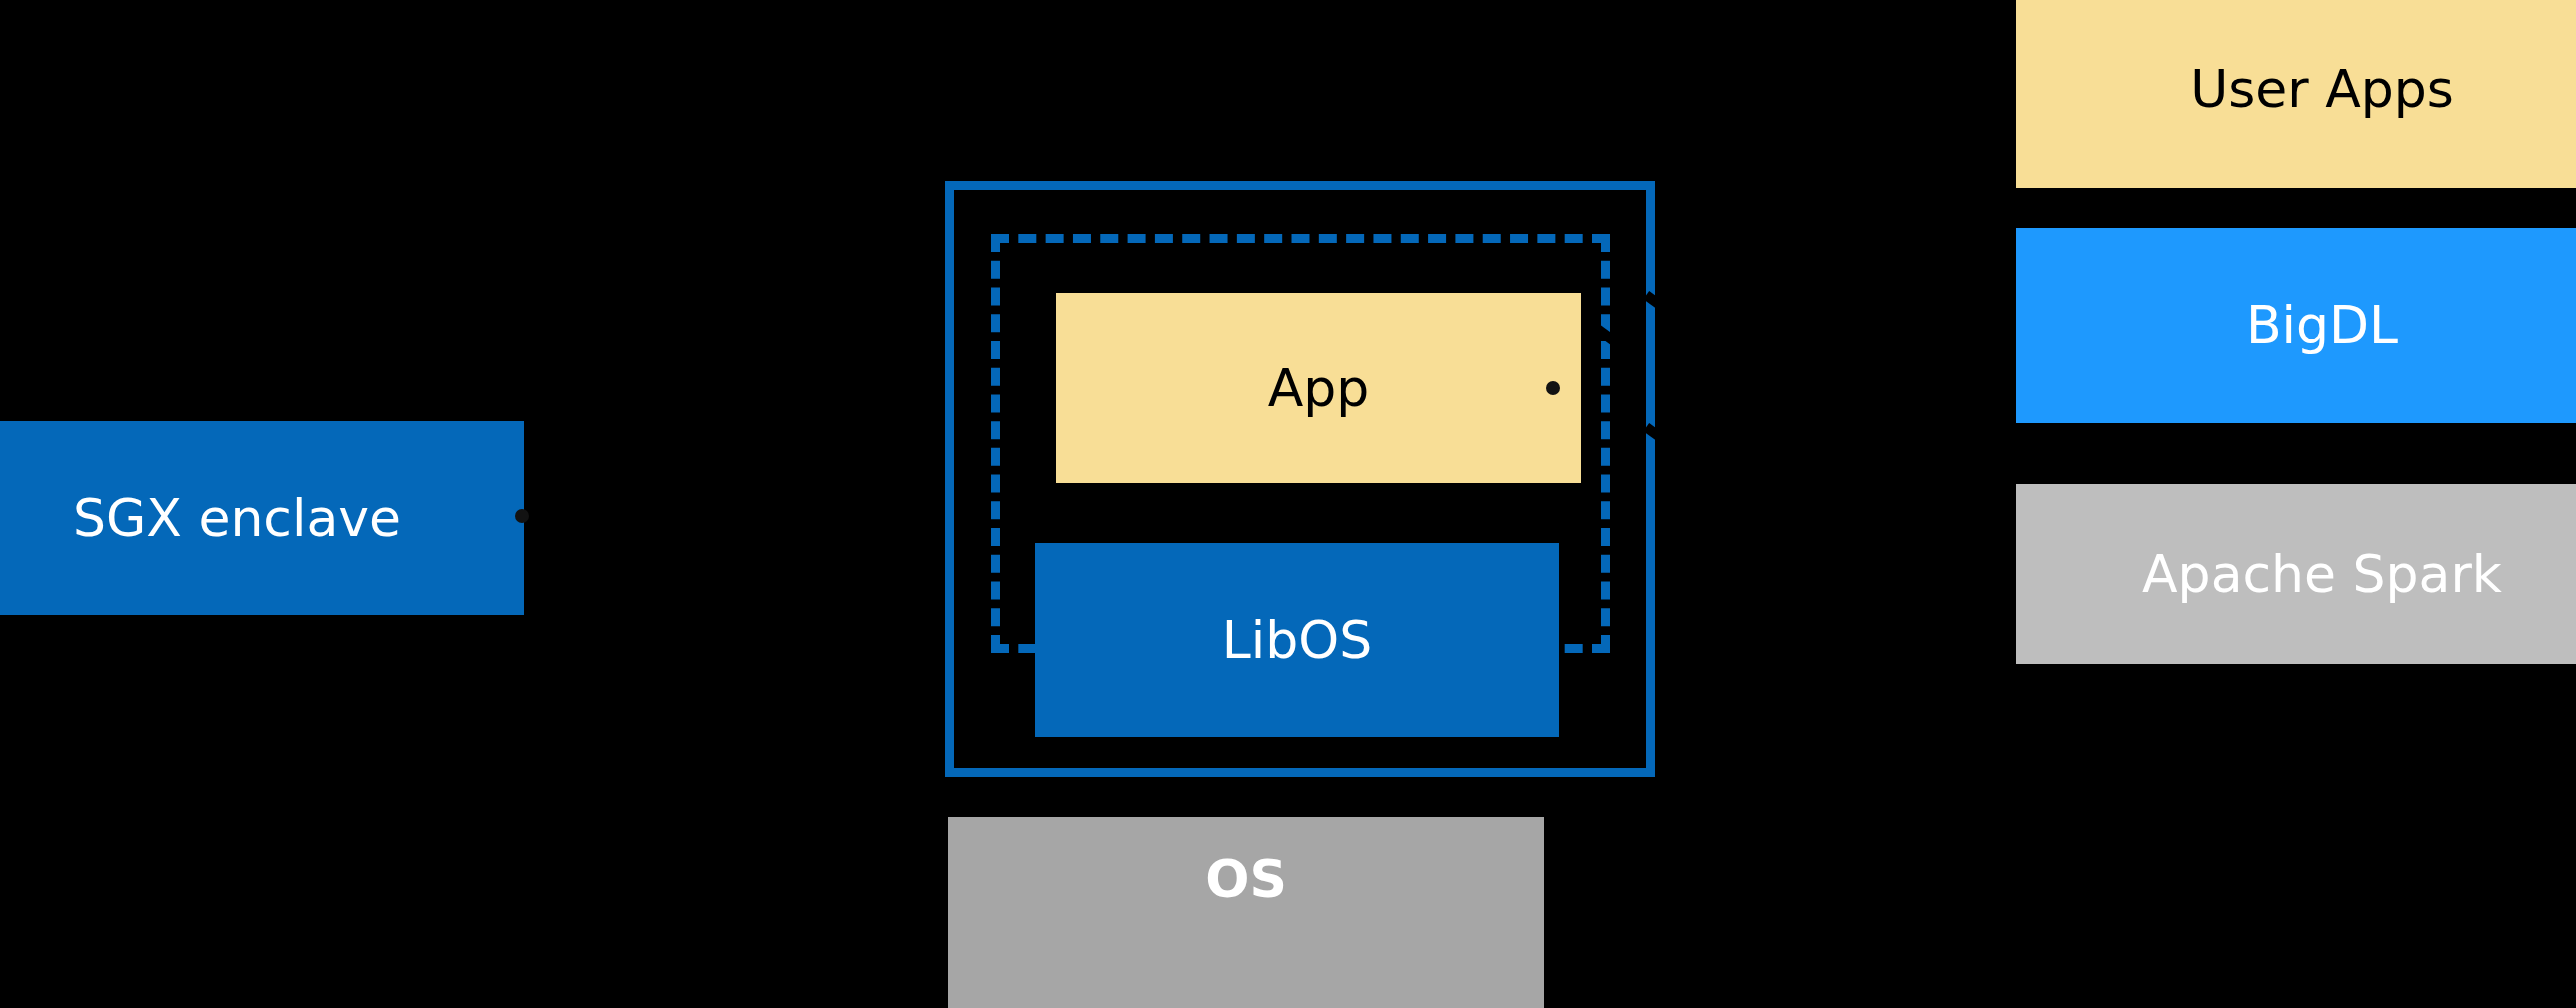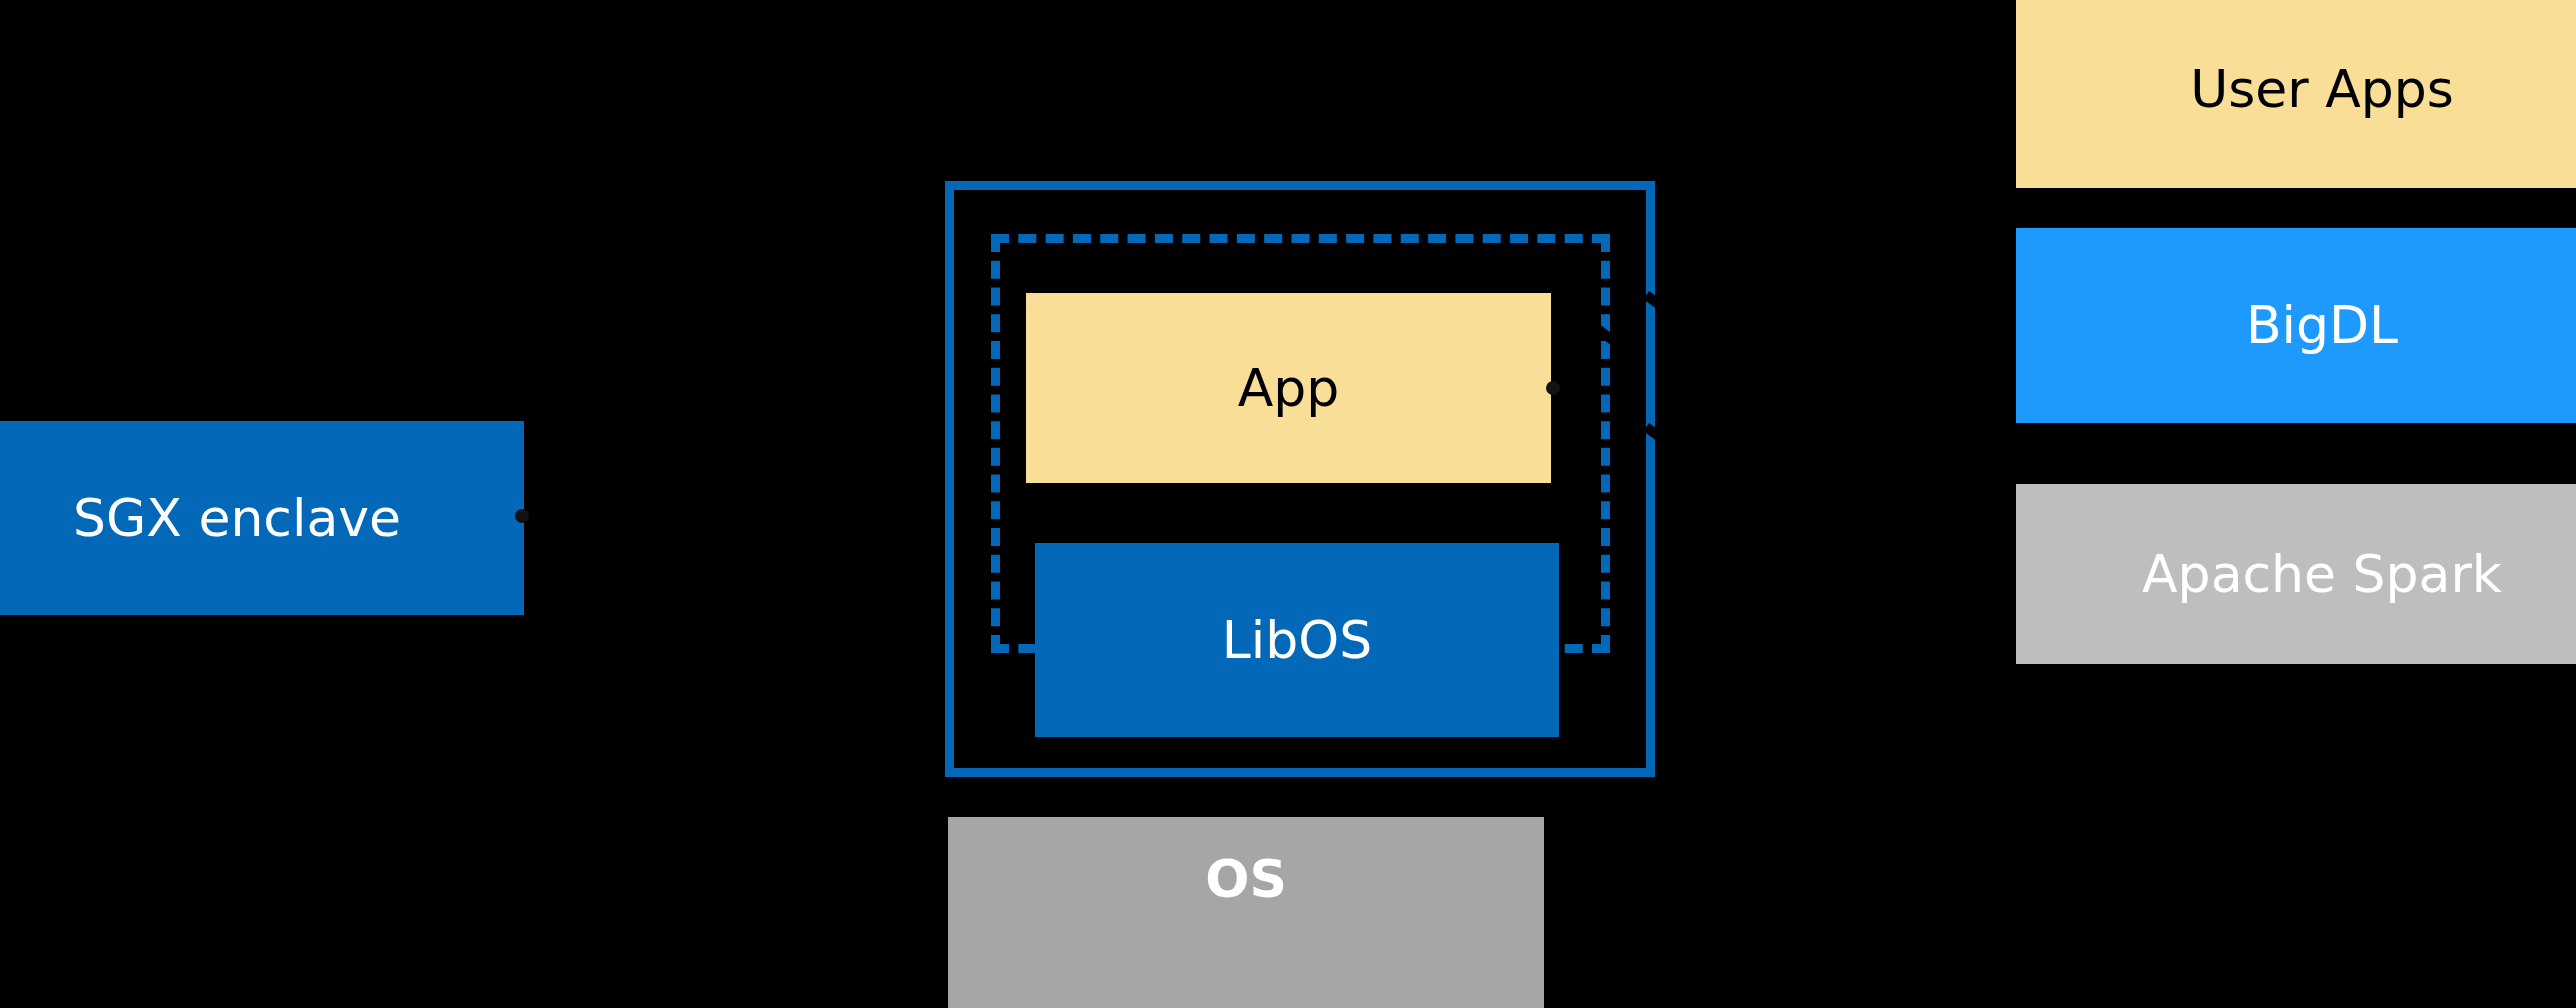--- a/index.html
+++ b/index.html
@@ -54,21 +54,21 @@
   #libos-dashed-outline {
     left: 991px;
     top: 234px;
     width: 619px;
     height: 419px;
     border: 9.2px dashed #0468B9;
     background: transparent;
   }
 
   #app-box {
-    left: 1026px;
+    left: 1056px;
     top: 293px;
     width: 525px;
     height: 190px;
     background: #F8DE96;
     color: #000000;
     font-size: 52px;
   }
   #libos-box {
     left: 1035px;
     top: 543px;

